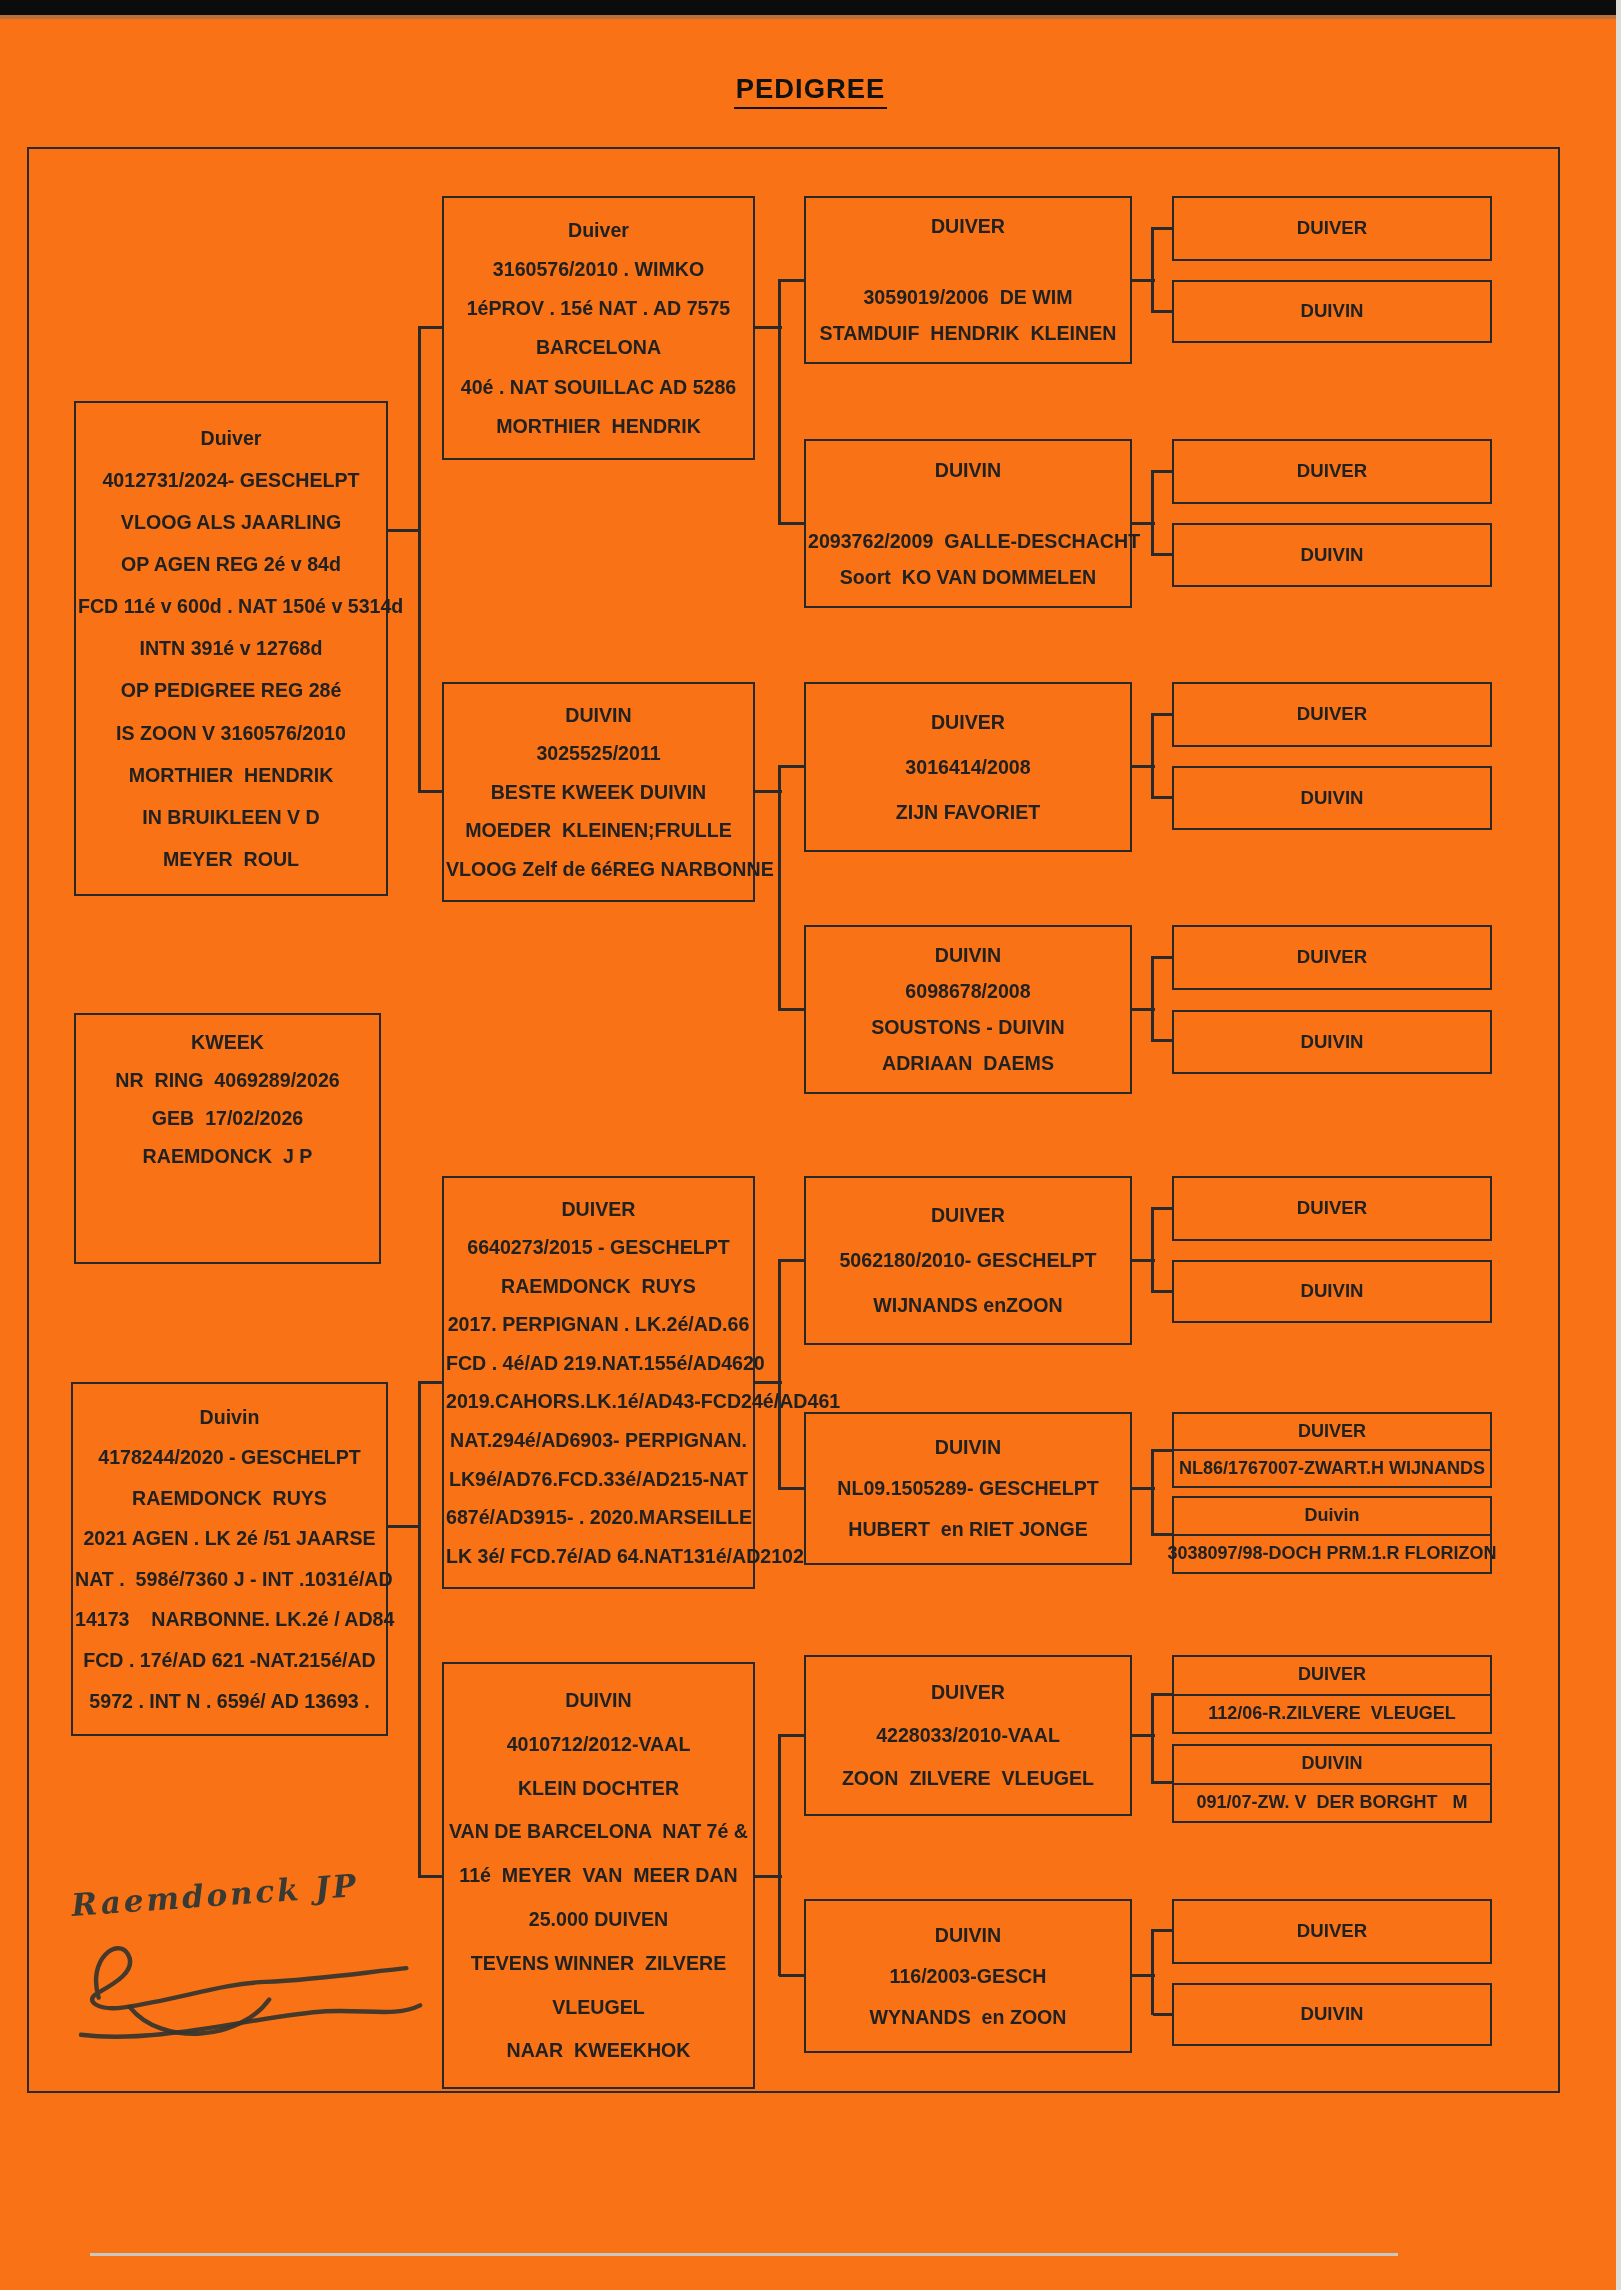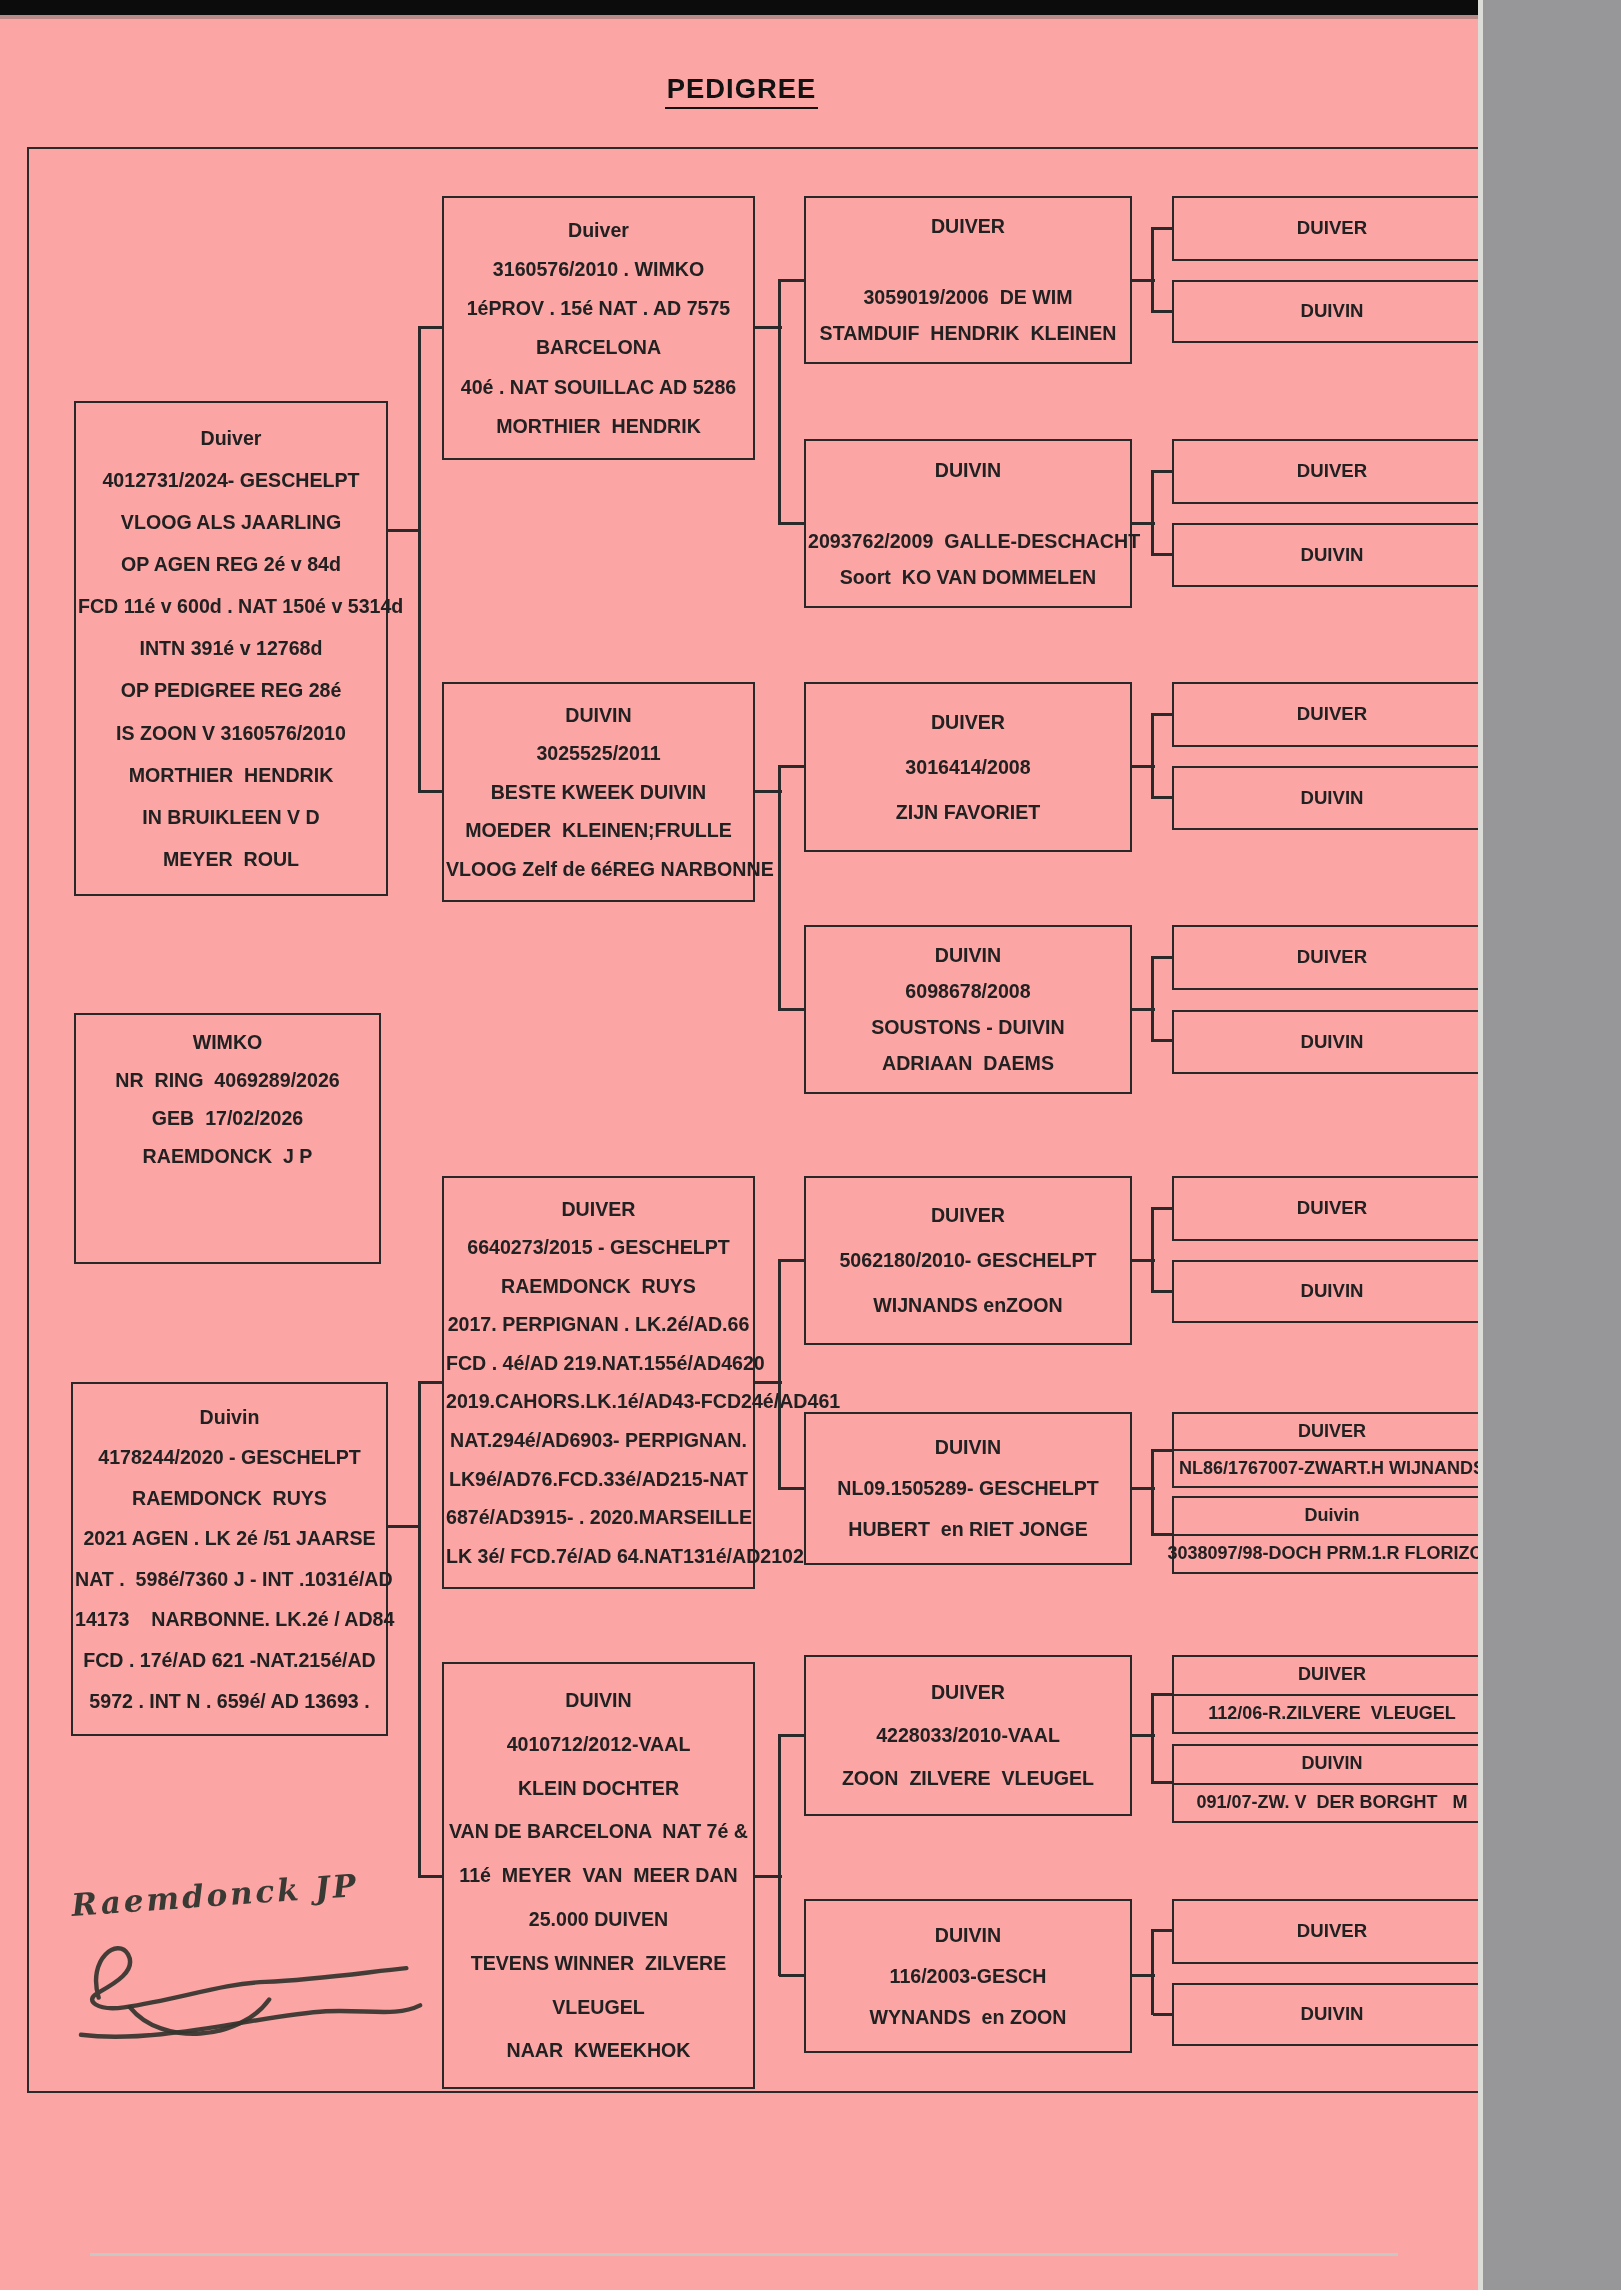--- a/index.html
+++ b/index.html
@@ -1,17 +1,17 @@
 <!DOCTYPE html>
 <html><head>
 <meta charset="utf-8">
 <style>
   *{box-sizing:border-box}
   html,body{margin:0;padding:0;background:#97979a}
-  .page{position:relative;width:1483px;height:2291px;background:#fca5a5;font-family:"Liberation Sans","DejaVu Sans",sans-serif;overflow:hidden}
+  .page{position:relative;width:1621px;height:2291px;background:#f97316;font-family:"Liberation Sans","DejaVu Sans",sans-serif;overflow:hidden}
   .scan-top{position:absolute;left:0;top:0;width:1621px;height:14.7px;background:#0c0c0c}
   .scan-top-fade{position:absolute;left:0;top:14.7px;width:1621px;height:3.9px;background:#6a6a68;opacity:.45}
   .scan-bottom{position:absolute;left:90px;top:2253px;width:1308px;height:2.9px;background:#c7c7c3}
   .scan-right{position:absolute;right:0;top:0;width:4.9px;height:2291px;background:#dcdcd8}
   .title{position:absolute;left:0;top:73px;width:100%;text-align:center;font-size:27.4px;font-weight:bold;color:#121212;letter-spacing:1px}
   .title span{border-bottom:2.9px solid #121212;padding:0 2px 2.9px}
   .frame{position:absolute;left:26.5px;top:147px;width:1533px;height:1946px;border:2.9px solid #2a2a2a}
   .box{position:absolute;border:2.9px solid #282828;display:flex;flex-direction:column;justify-content:space-evenly;align-items:center;font-weight:bold;font-size:19.6px;color:#212121;padding:3.9px 2px;background:transparent}
   .box .bl{width:100%;text-align:center;white-space:pre;min-height:21.6px;line-height:22.5px}
   .box.owner{align-items:flex-start;padding:9.8px 11.8px 7.8px}
@@ -45,21 +45,21 @@
       <div class="bl">OP AGEN REG 2é v 84d</div>
       <div class="bl">FCD 11é v 600d . NAT 150é v 5314d</div>
       <div class="bl">INTN 391é v 12768d</div>
       <div class="bl">OP PEDIGREE REG 28é</div>
       <div class="bl">IS ZOON V 3160576/2010</div>
       <div class="bl">MORTHIER  HENDRIK</div>
       <div class="bl">IN BRUIKLEEN V D</div>
       <div class="bl">MEYER  ROUL</div>
     </div>
   <div class="box jong" style="left:74px;top:1013px;width:307px;height:251px">
-      <div class="bl">WIMKO</div>
+      <div class="bl">KWEEK</div>
       <div class="bl">NR  RING  4069289/2026</div>
       <div class="bl">GEB  17/02/2026</div>
       <div class="bl">RAEMDONCK  J P</div>
     </div>
   <div class="box" style="left:71px;top:1382px;width:317px;height:354px">
       <div class="bl">Duivin</div>
       <div class="bl">4178244/2020 - GESCHELPT</div>
       <div class="bl">RAEMDONCK  RUYS</div>
       <div class="bl">2021 AGEN . LK 2é /51 JAARSE</div>
       <div class="bl">NAT .  598é/7360 J - INT .1031é/AD</div>

